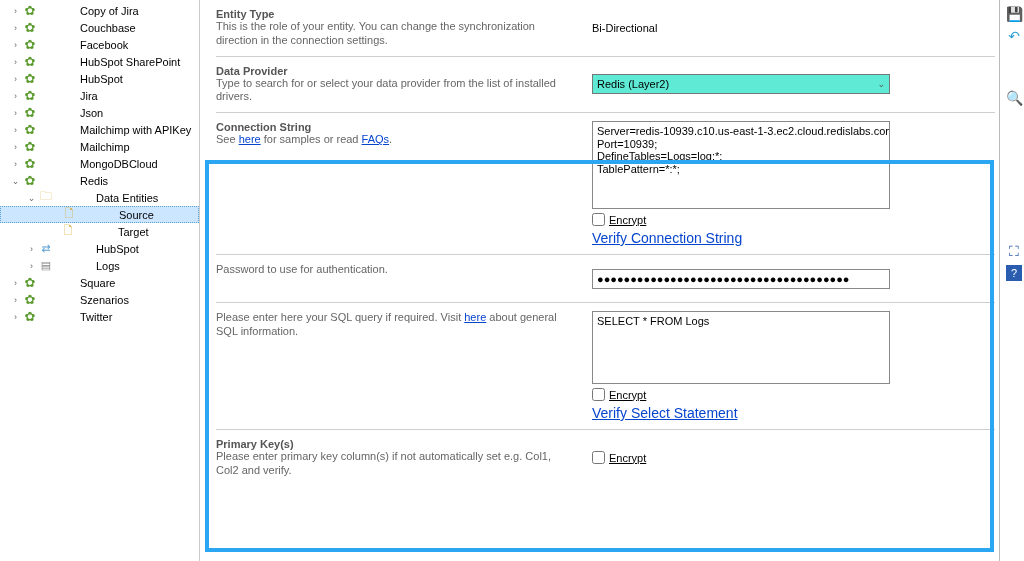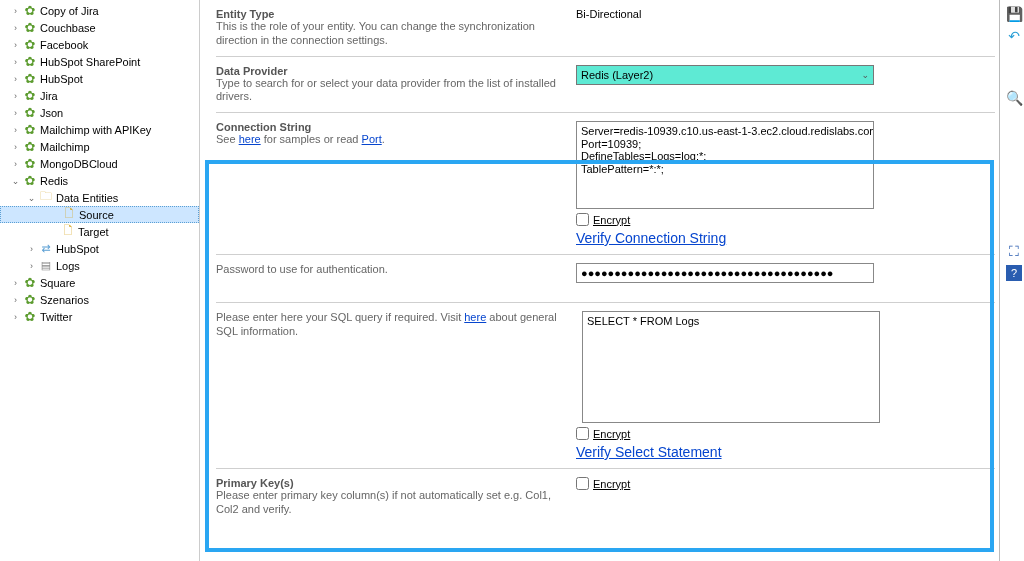--- a/index.html
+++ b/index.html
@@ -9,30 +9,30 @@
 .tree-item { display: flex; align-items: center; height: 17px; padding-left: 4px; cursor: default; white-space: nowrap; }
 .tree-item.selected { background: #cde6ff; border: 1px dotted #5a9fd4; }
 .expander { width: 11px; height: 11px; display: inline-flex; align-items: center; justify-content: center; color: #666; font-size: 9px; margin-right: 2px; }
 .expander.empty { visibility: hidden; }
 .tree-icon { width: 14px; height: 14px; display: inline-flex; align-items: center; justify-content: center; margin-right: 3px; }
 .puzzle { color: #5b9b2e; font-size: 13px; }
 .folder { color: #e0c068; font-size: 12px; }
 .db-icon { color: #d4a017; font-size: 11px; }
 .map-icon { color: #5a9fd4; font-size: 11px; }
 .log-icon { color: #888; font-size: 11px; }
-.tree-label { color: #000; }
+.tree-label { color: #000; margin-left: 40px; }
 .indent1 { padding-left: 18px; }
 .indent2 { padding-left: 34px; }
 
 .main { flex: 1; overflow-y: scroll; overflow-x: hidden; padding: 0 4px 0 16px; position: relative; }
-.section { border-bottom: 1px solid #cfcfcf; padding: 8px 0; display: flex; min-height: 48px; }
+.section { border-bottom: 1px solid #cfcfcf; padding: 8px 0; display: flex; min-height: 48px; gap: 16px; }
 .section-left { width: 360px; padding-right: 12px; }
 .section-title { font-weight: bold; font-size: 11px; color: #555; }
 .section-desc { font-size: 11px; color: #666; line-height: 1.25; }
-.section-right { flex: 1; display: flex; flex-direction: column; gap: 4px; padding-right: 8px; }
+.section-right { flex: 1; display: flex; flex-direction: column; gap: 4px; padding-right: 8px; justify-content: center; }
 a { color: #0645ce; text-decoration: underline; }
 .link { color: #0645ce; text-decoration: underline; cursor: pointer; font-size: 14px; }
 
 .dropdown { border: 1px solid #777; padding: 2px 4px; height: 20px; display: flex; align-items: center; justify-content: space-between; background: #5eead4; }
 .dropdown .dd-arrow { font-size: 9px; color: #555; }
 .textarea, .textinput { border: 1px solid #888; padding: 3px 4px; font-family: inherit; font-size: 11px; background: #fff; width: 298px; resize: none; }
 .textarea { height: 88px; overflow-y: scroll; white-space: pre; line-height: 1.15; }
 .textinput { height: 20px; }
 .checkbox-row { display: flex; align-items: center; gap: 4px; text-decoration: underline; }
 .checkbox-row input[type=checkbox] { width: 13px; height: 13px; }
@@ -171,21 +171,21 @@
           <span>Redis (Layer2)</span>
           <span class="dd-arrow">⌄</span>
         </div>
       </div>
     </div>
 
     <div class="section">
       <div class="section-left">
         <div class="section-title">Connection String</div>
         <div class="section-desc">
-          <span>See </span><a href="#">here</a><span> for samples or read </span><a href="#">Port</a><span>.</span>
+          <span>See </span><a href="#">here</a><span> for samples or read </span><a href="#">FAQs</a><span>.</span>
         </div>
       </div>
       <div class="section-right">
         <textarea class="textarea" style="">Server=redis-10939.c10.us-east-1-3.ec2.cloud.redislabs.com;
 Port=10939;
 DefineTables=Logs=log:*;
 TablePattern=*:*;</textarea>
         <div class="checkbox-row">
           <input type="checkbox" style="">
           <span>Encrypt</span>
@@ -203,21 +203,21 @@
       </div>
     </div>
 
     <div class="section">
       <div class="section-left">
         <div class="section-desc">
           <span>Please enter here your SQL query if required. Visit </span><a href="#">here</a><span> about general SQL information.</span>
         </div>
       </div>
       <div class="section-right">
-        <textarea class="textarea" style="height: 112px; margin-left: 6px;">SELECT * FROM Logs</textarea>
+        <textarea class="textarea" style="height: 73px;">SELECT * FROM Logs</textarea>
         <div class="checkbox-row">
           <input type="checkbox" style="">
           <span>Encrypt</span>
         </div>
         <span class="link">Verify Select Statement</span>
       </div>
     </div>
 
     <div class="section" style="border-bottom:none;">
       <div class="section-left">

